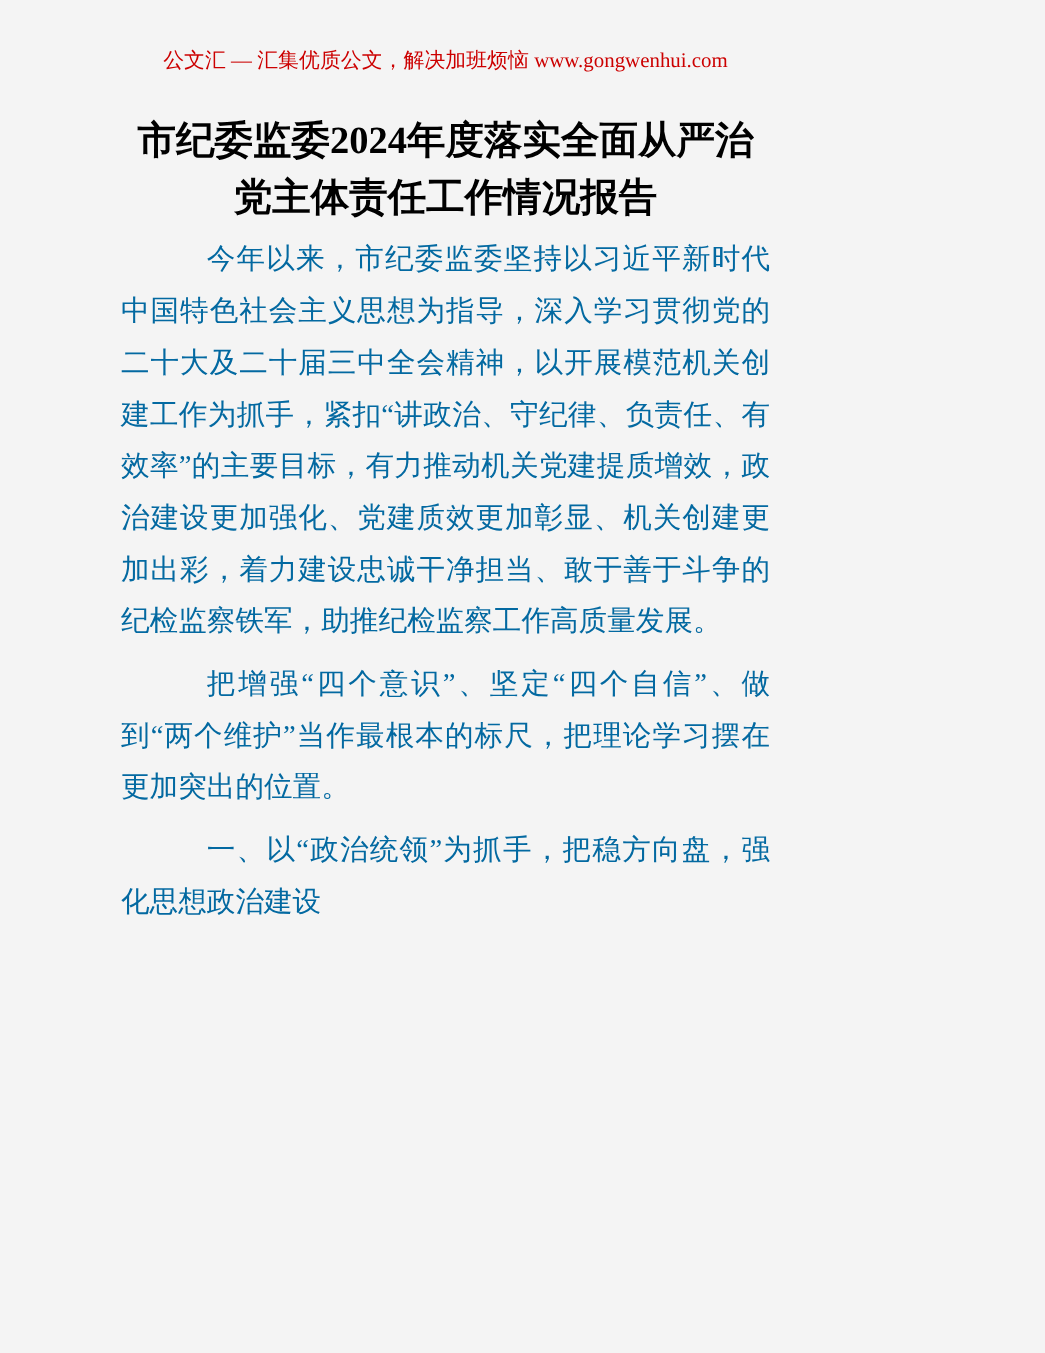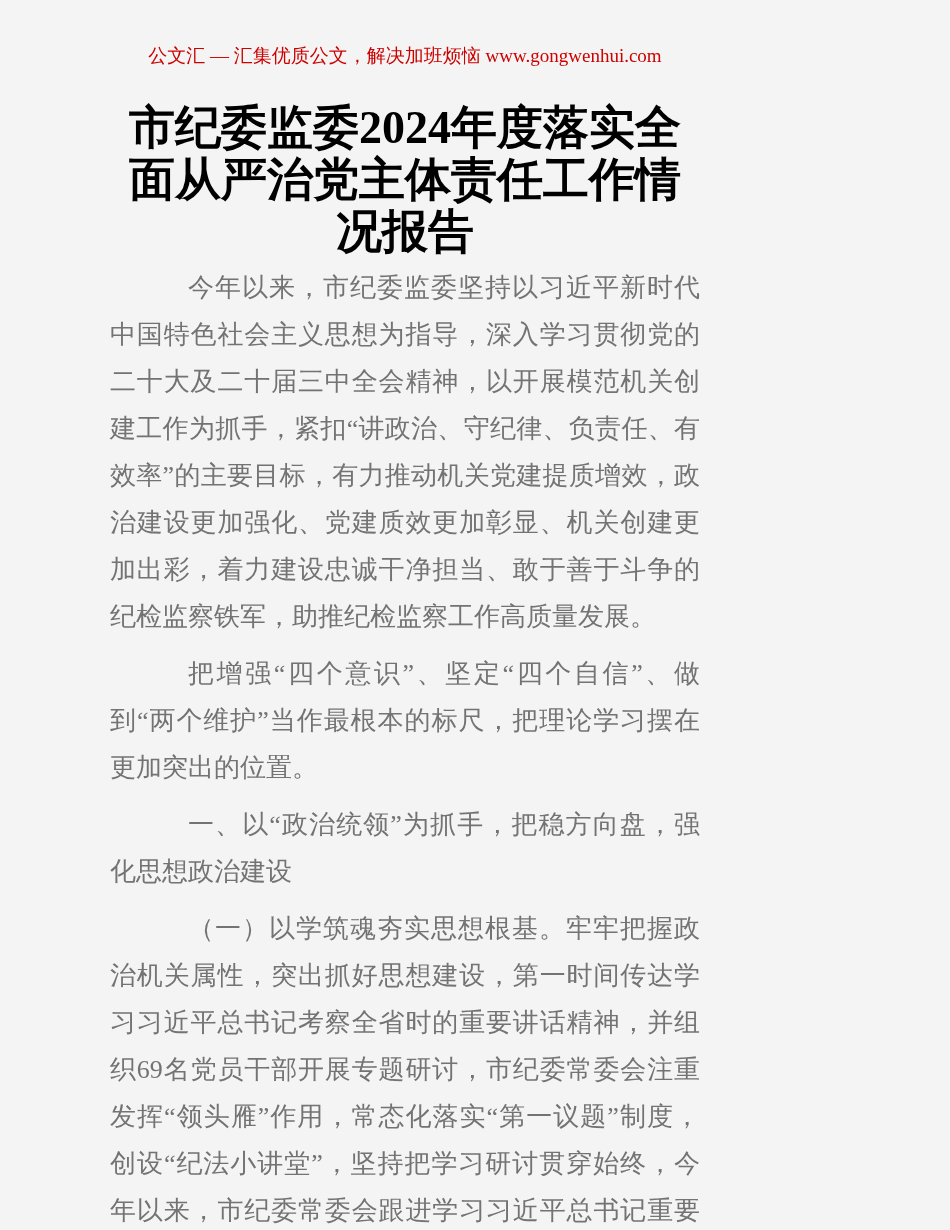--- a/index.html
+++ b/index.html
@@ -20,46 +20,45 @@
   .promo {
     text-align: center;
     font-size: 19px;
     line-height: 24px;
     color: #cc0000;
     margin: 0 0 34px 0;
     font-weight: normal;
   }
   .doc-title {
     text-align: center;
-    font-size: 46px;
+    font-size: 35px;
     line-height: 52px;
     font-weight: bold;
     color: #000000;
     margin: 0 0 6px 0;
   }
   .doc-body p {
     font-size: 26px;
     line-height: 47px;
     text-align: justify;
     text-justify: inter-character;
     text-indent: 78px;
     margin: 0 0 10px 0;
-    color: #737373;
+    color: #0369a1;
     word-break: break-all;
   }
 </style>
 </head>
 <body>
 
 <div class="page">
 
   <div class="promo">公文汇 — 汇集优质公文，解决加班烦恼 www.gongwenhui.com</div>
 
   <h1 class="doc-title">市纪委监委2024年度落实全面从严治党主体责任工作情况报告</h1>
 
   <div class="doc-body">
     <p>今年以来，市纪委监委坚持以习近平新时代中国特色社会主义思想为指导，深入学习贯彻党的二十大及二十届三中全会精神，以开展模范机关创建工作为抓手，紧扣“讲政治、守纪律、负责任、有效率”的主要目标，有力推动机关党建提质增效，政治建设更加强化、党建质效更加彰显、机关创建更加出彩，着力建设忠诚干净担当、敢于善于斗争的纪检监察铁军，助推纪检监察工作高质量发展。</p>
     <p>把增强“四个意识”、坚定“四个自信”、做到“两个维护”当作最根本的标尺，把理论学习摆在更加突出的位置。</p>
     <p>一、以“政治统领”为抓手，把稳方向盘，强化思想政治建设</p>
-    <p>（一）以学筑魂夯实思想根基。牢牢把握政治机关属性，突出抓好思想建设，第一时间传达学习习近平总书记考察全省时的重要讲话精神，并组织69名党员干部开展专题研讨，市纪委常委会注重发挥“领头雁”作用，常态化落实“第一议题”制度，创设“纪法小讲堂”，坚持把学习研讨贯穿始终，今年以来，市纪委常委会跟进学习习近平总书记重要讲话重要指示批示精神22次。</p>
   </div>
 
 </div>
 
 </body></html>

